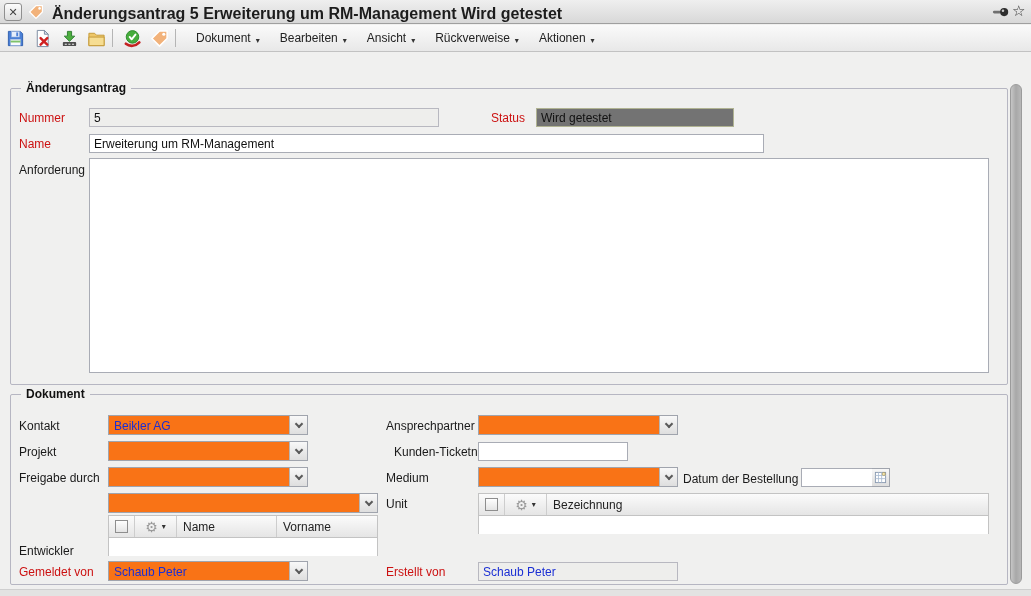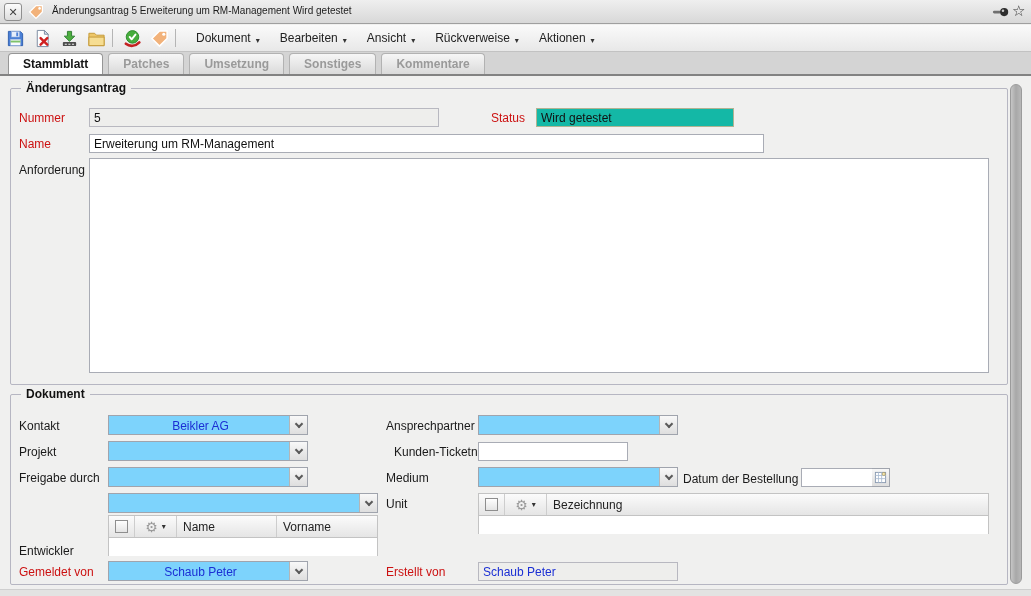--- a/index.html
+++ b/index.html
@@ -8,21 +8,21 @@
   .screen { position:relative; width:1031px; height:596px; background:#f0f0ef; overflow:hidden; }
 
   
   .titlebar { position:absolute; left:0; top:0; width:1031px; height:24px;
     background:linear-gradient(#efefef,#d8d8d8); border-bottom:1px solid #9f9f9f;
     display:flex; align-items:center; }
   .tb-close { position:absolute; left:4px; top:3px; width:18px; height:18px;
     border:1px solid #8f8f8f; border-radius:3px; background:linear-gradient(#fdfdfd,#dcdcdc);
     font-size:11px; line-height:15px; text-align:center; color:#444; cursor:default; }
   .tb-tag { position:absolute; left:28px; top:4px; width:16px; height:16px; }
-  .tb-title { position:absolute; left:52px; top:5px; font-weight:normal; font-size:10px; color:#1c1c1c; white-space:nowrap; }
+  .tb-title { position:absolute; left:52px; top:5px; font-weight:bold; font-size:16px; color:#1c1c1c; white-space:nowrap; }
   .tb-pin { position:absolute; left:992px; top:4px; width:18px; height:16px; }
   .tb-star { position:absolute; left:1012px; top:2px; font-size:15px; color:#333; }
 
   
   .toolbar { position:absolute; left:0; top:25px; width:1031px; height:27px;
     background:linear-gradient(#fafafa,#e8e8e8); border-bottom:1px solid #c2c2c2;
     display:flex; align-items:center; }
   .tbtn { width:24px; height:22px; margin-left:3px; display:flex; align-items:center; justify-content:center; }
   .tbtn svg { width:19px; height:19px; }
   .tsep { width:1px; height:18px; background:#b5b5b5; margin:0 4px; }
@@ -48,27 +48,27 @@
   .fs-legend { position:absolute; top:-8px; left:10px; background:#f0f0ef; padding:0 5px; font-weight:bold; color:#111; }
   .fs1 { left:10px; top:12px; width:998px; height:297px; }
   .fs2 { left:10px; top:318px; width:998px; height:191px; }
 
   .flabel { position:absolute; color:#1a1a1a; white-space:nowrap; }
   .flabel.req { color:#cc1111; }
 
   .txt, .ro, .hl { position:absolute; height:19px; border:1px solid #a9acb5; background:#fff;
     font-family:"Liberation Sans", sans-serif; font-size:12px; padding:0 4px; color:#111; }
   .ro { background:#eeeeec; border-color:#b8b8c0; }
-  .hl { background:#14b8a6; border-color:#b0b392; }
+  .hl { background:#737373; border-color:#b0b392; }
   .blue { color:#1b2fd4; }
   .bigta { position:absolute; border:1px solid #a9acb5; background:#fff; resize:none;
     font-family:"Liberation Sans", sans-serif; font-size:12px; padding:3px; }
 
   
-  .combo { position:absolute; height:20px; border:1px solid #a0a4ad; background:#7dd3fc;text-align:center; }
+  .combo { position:absolute; height:20px; border:1px solid #a0a4ad; background:#f97316; }
   .combo-val { position:absolute; left:5px; top:3px; right:20px; white-space:nowrap; overflow:hidden; }
   .combo-btn { position:absolute; right:0; top:0; bottom:0; width:18px;
     background:linear-gradient(#f8f8f8,#dedede); border-left:1px solid #b5b5b5;
     display:flex; align-items:center; justify-content:center; }
   .chev { width:6px; height:6px; border-right:2px solid #5a5a5a; border-bottom:2px solid #5a5a5a;
     transform:rotate(45deg); margin-top:-3px; }
 
   
   .grid { position:absolute; border:1px solid #c3c3c3; background:#fff; }
   .grid-head { display:flex; height:22px; background:linear-gradient(#fbfbfb,#e5e5e5); border-bottom:1px solid #c3c3c3; }
@@ -170,27 +170,20 @@
         <span>Rückverweise</span>
         <span class="caret">▾</span>
       </span>
       <span class="menu">
         <span>Aktionen</span>
         <span class="caret">▾</span>
       </span>
     </div>
   </div>
 
-  <div class="tabbar">
-    <span class="tab active">Stammblatt</span>
-    <span class="tab">Patches</span>
-    <span class="tab">Umsetzung</span>
-    <span class="tab">Sonstiges</span>
-    <span class="tab">Kommentare</span>
-  </div>
 
   <div class="content">
 
     <div class="fs fs1">
       <span class="fs-legend">Änderungsantrag</span>
 
       <span class="flabel req" style="left:8px; top:22px;">Nummer</span>
       <input class="ro" style="left: 78px; top: 19px; width: 350px;" readonly="" value="5">
 
       <span class="flabel req" style="left:480px; top:22px;">Status</span>

